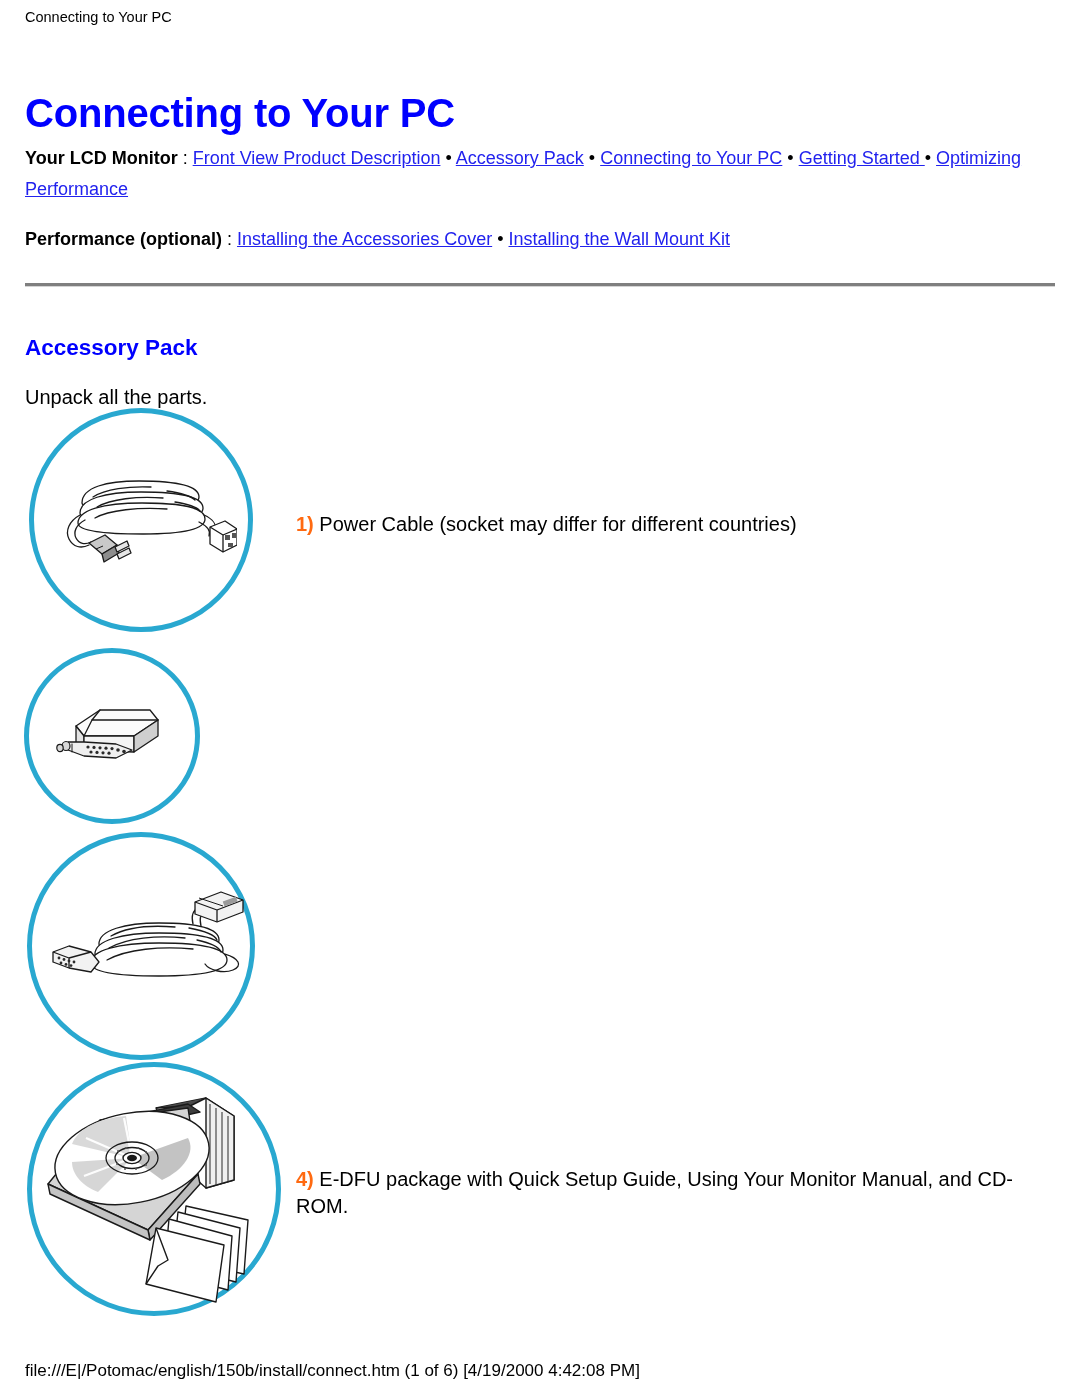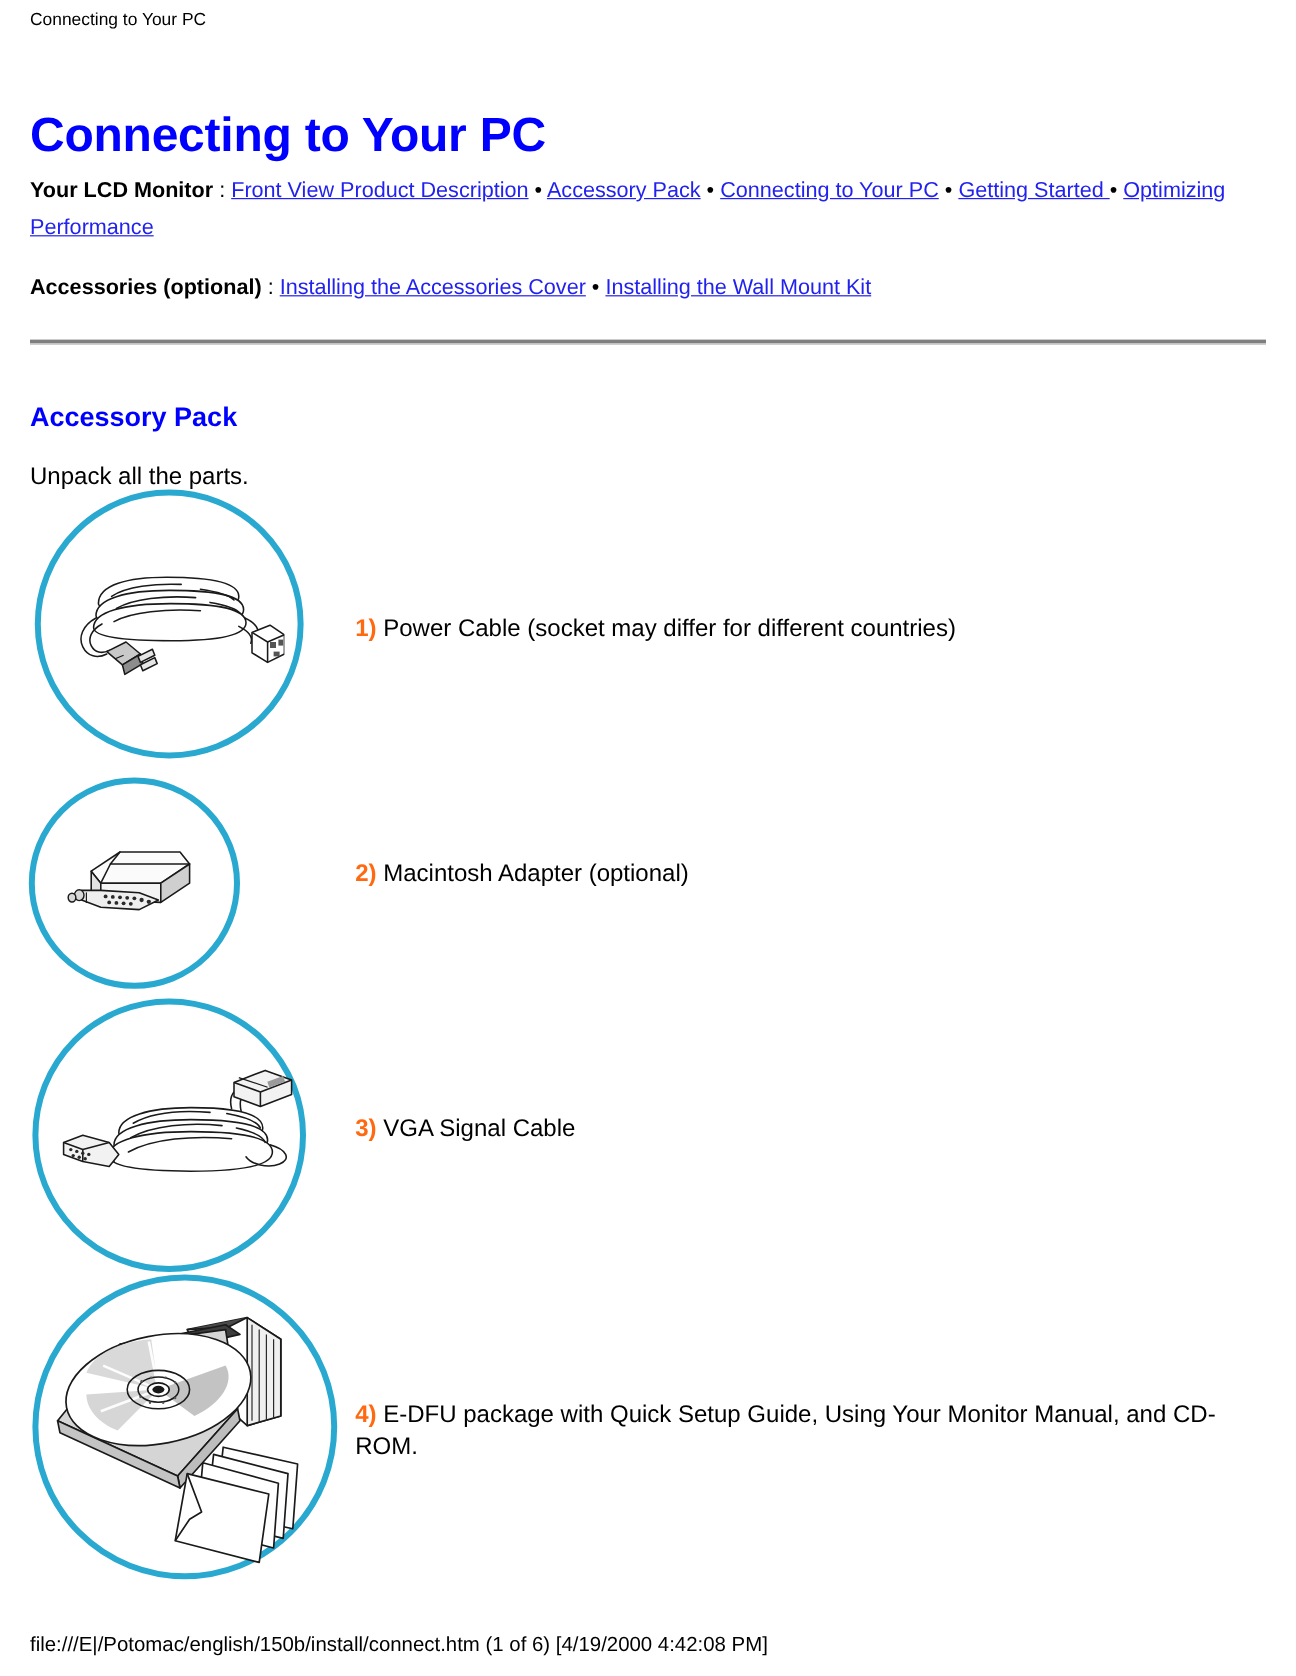--- a/index.html
+++ b/index.html
@@ -173,21 +173,21 @@
 
 <div class="page">
 
   <h1 class="page-title">Connecting to Your PC</h1>
 
   <div class="nav-block" id="nav-monitor">
     <span class="nav-label">Your LCD Monitor</span><span class="nav-colon"> : </span><a class="nav-link">Front View Product Description</a> <span class="nav-bullet">•</span> <a class="nav-link">Accessory Pack</a> <span class="nav-bullet">•</span> <a class="nav-link">Connecting to Your PC</a> <span class="nav-bullet">•</span> <a class="nav-link">Getting Started </a> <span class="nav-bullet">•</span> <a class="nav-link">Optimizing Performance</a>
   </div>
 
   <div class="nav-block" id="nav-accessories">
-    <span class="nav-label">Accessories (optional)</span><span class="nav-colon"> : </span><a class="nav-link">Installing the Accessories Cover</a> <span class="nav-bullet">•</span> <a class="nav-link">Installing the Wall Mount Kit</a>
+    <span class="nav-label">Performance (optional)</span><span class="nav-colon"> : </span><a class="nav-link">Installing the Accessories Cover</a> <span class="nav-bullet">•</span> <a class="nav-link">Installing the Wall Mount Kit</a>
   </div>
 
   <div class="divider"></div>
 
   <h2 class="section-heading">Accessory Pack</h2>
   <p class="intro-text">Unpack all the parts.</p>
 
   <div class="accessory" id="acc-1">
     <div class="circle"></div>
     <div class="art">
@@ -264,21 +264,20 @@
           <circle cx="64" cy="52" r="1.8"></circle>
             <circle cx="70" cy="53.5" r="1.8"></circle>
         </g>
 
         <g stroke="#1a1a1a" stroke-width="1.2" fill="#d8d8d8">
           <ellipse cx="12" cy="48" rx="4" ry="4.5"></ellipse>
           <ellipse cx="6" cy="50" rx="3.2" ry="3.6"></ellipse>
         </g>
       </svg>
     </div>
-    <div class="caption"><span class="num">2)</span><span> Macintosh Adapter (optional)</span></div>
   </div>
 
   <div class="accessory" id="acc-3">
     <div class="circle"></div>
     <div class="art">
       <svg viewBox="0 0 200 112" width="200" height="112" xmlns="http://www.w3.org/2000/svg">
         <g fill="none" stroke="#1a1a1a" stroke-width="1.3" stroke-linejoin="round" stroke-linecap="round">
 
           <path d="M52 54 C52 40 78 33 112 33 C148 33 172 38 172 50 C172 61 148 65 112 65 C76 65 52 62 52 54 Z" fill="#ffffff"></path>
           <path d="M48 64 C48 50 76 43 112 43 C152 43 176 48 176 60 C176 72 150 76 112 76 C74 76 48 72 48 64 Z" fill="#ffffff"></path>
@@ -316,21 +315,20 @@
           <circle cx="12" cy="68" r="1.4"></circle>
             <circle cx="17" cy="69.5" r="1.4"></circle>
           <circle cx="22" cy="71" r="1.4"></circle>
             <circle cx="27" cy="72" r="1.4"></circle>
           <circle cx="14" cy="73" r="1.4"></circle>
             <circle cx="19" cy="74.4" r="1.4"></circle>
           <circle cx="24" cy="75.6" r="1.4"></circle>
         </g>
       </svg>
     </div>
-    <div class="caption"><span class="num">3)</span><span> VGA Signal Cable</span></div>
   </div>
 
   <div class="accessory" id="acc-4">
     <div class="circle"></div>
     <div class="art">
       <svg viewBox="0 0 230 222" width="230" height="222" xmlns="http://www.w3.org/2000/svg">
 
         <g stroke="#1a1a1a" stroke-width="1.4" stroke-linejoin="round">
           <path d="M118 20 L168 10 L196 28 L196 92 L168 100 L150 84 Z" fill="#ffffff"></path>
           <path d="M168 10 L196 28 L196 92 L168 100 Z" fill="#f0f0f0"></path>

